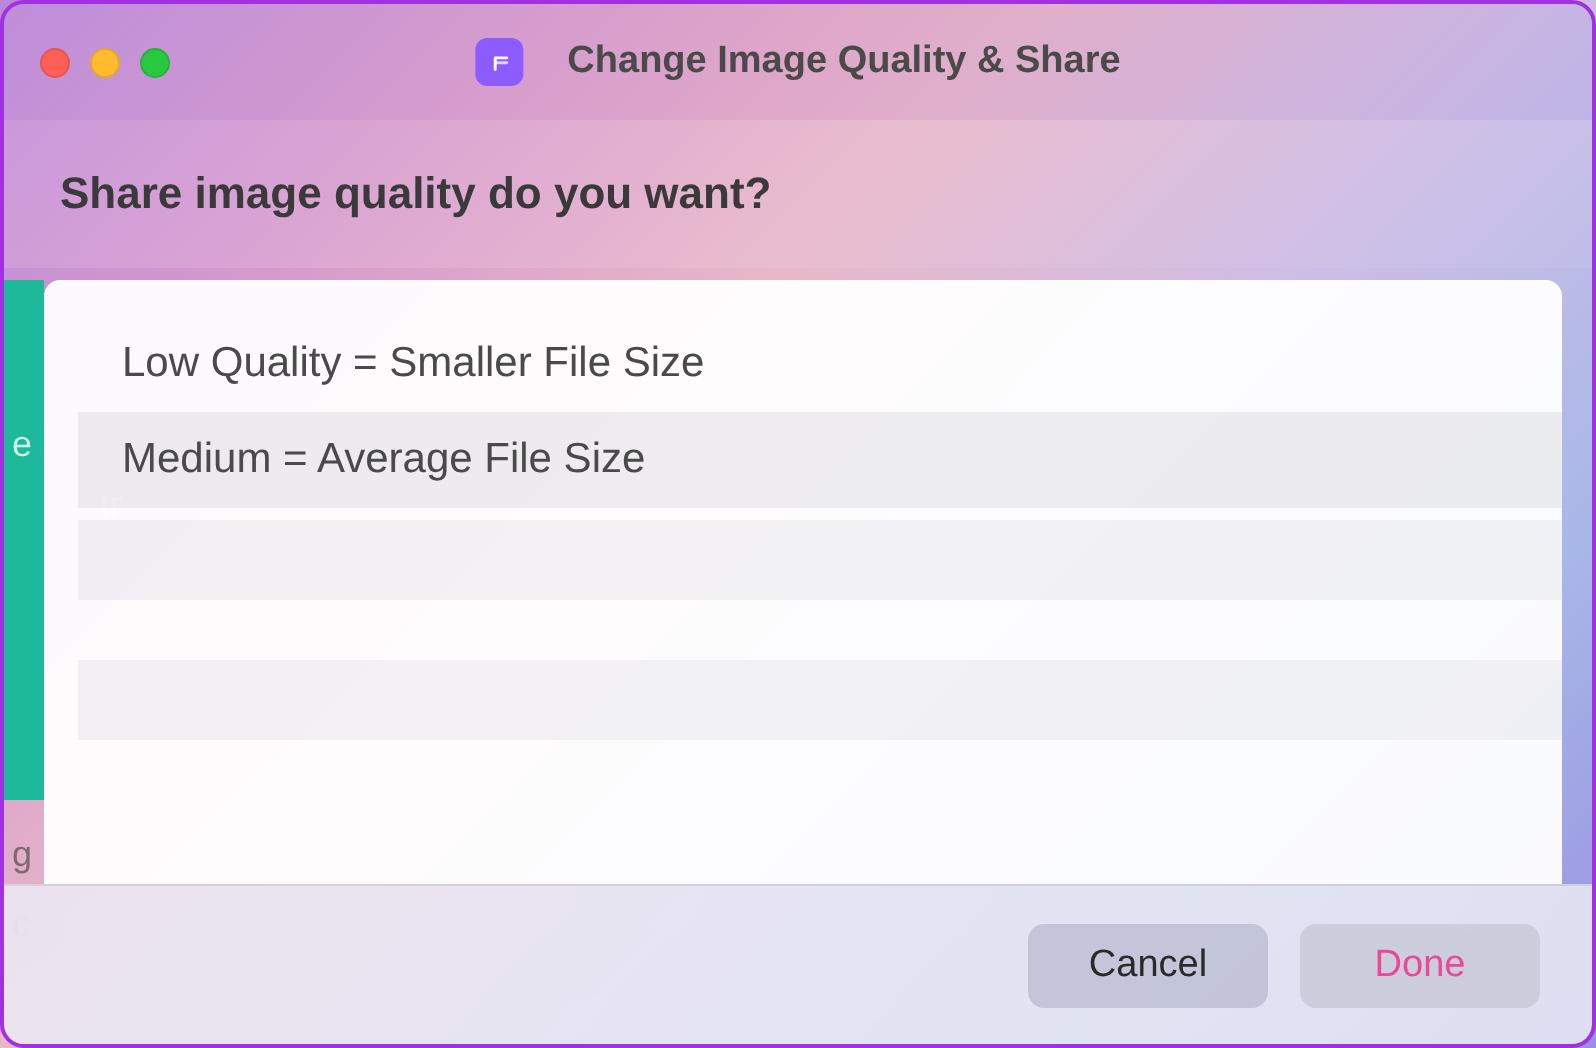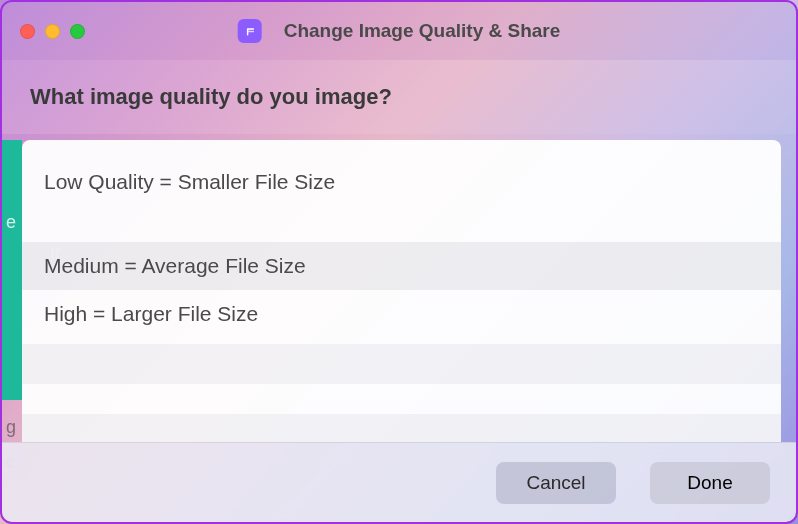--- a/index.html
+++ b/index.html
@@ -88,36 +88,36 @@
     }
     .content-panel {
       position: absolute;
       left: 20px;
       right: 15px;
       top: 138px;
       bottom: 80px;
       background: rgba(255,255,255,0.95);
       border-radius: 8px 8px 0 0;
       overflow: hidden;
+      padding-left: 17px;
     }
     .options-list {
       padding-top: 18px;
     }
     .option-row {
       height: 48px;
       display: flex;
       align-items: center;
       padding: 0 22px;
       font-size: 21px;
       color: #4a4a4a;
       cursor: pointer;
     }
     .option-row.selected {
       background: rgba(120,120,140,0.12);
-      margin-top: 36px;
     }
     .empty-row {
       height: 40px;
       background: rgba(120,120,140,0.08);
       margin-top: 6px;
     }
     .empty-spacer {
       height: 24px;
     }
     .bottom-bar {
@@ -125,21 +125,21 @@
       left: 0;
       right: 0;
       bottom: 0;
       height: 80px;
       background: rgba(235,235,245,0.85);
       backdrop-filter: blur(10px);
       display: flex;
       align-items: center;
       justify-content: flex-end;
       padding: 0 26px;
-      gap: 34px;
+      gap: 16px;
       border-top: 0.5px solid rgba(0,0,0,0.08);
     }
     .btn {
       height: 42px;
       padding: 0 28px;
       border-radius: 8px;
       font-size: 19px;
       font-weight: 500;
       border: none;
       cursor: pointer;
@@ -147,21 +147,21 @@
       align-items: center;
       justify-content: center;
       min-width: 120px;
     }
     .btn-cancel {
       background: rgba(140,140,170,0.35);
       color: #2a2a2a;
     }
     .btn-done {
       background: rgba(180,180,195,0.45);
-      color: #000000;
+      color: #ec4899;
     }
   </style>
 </head>
 <body>
 
 <div class="bg-left-strip"></div>
 <div class="bg-left-text" style="top:210px;">e</div>
 <div class="bg-left-text" style="top:240px;margin-left:44px;">ır</div>
 <div class="bg-left-text" style="top:415px;color:rgba(60,60,60,0.6);">g</div>
 <div class="bg-left-text" style="top:450px;color:rgba(60,60,60,0.6);">c</div>
@@ -177,34 +177,31 @@
       <svg viewBox="0 0 24 24" fill="none">
         <path d="M14 5l-7 7 7 7" stroke="white" stroke-width="2.5" stroke-linecap="round" stroke-linejoin="round" transform="rotate(45 12 12)"></path>
         <path d="M17 8l-7 7" stroke="white" stroke-width="2.5" stroke-linecap="round" transform="rotate(45 12 12)" opacity="0.7"></path>
       </svg>
     </div>
     <div class="title-text">Change Image Quality &amp; Share</div>
   </div>
 </div>
 
 <div class="prompt-area">
-  <div class="prompt-text">What image quality do you image?</div>
+  <div class="prompt-text">Share image quality do you want?</div>
 </div>
 
 <div class="content-panel">
   <div class="options-list">
     <div class="option-row">
       <span>Low Quality = Smaller File Size</span>
     </div>
     <div class="option-row selected">
       <span>Medium = Average File Size</span>
     </div>
-    <div class="option-row">
-      <span>High = Larger File Size</span>
-    </div>
     <div class="empty-row"></div>
     <div class="empty-spacer"></div>
     <div class="empty-row"></div>
   </div>
 </div>
 
 <div class="bottom-bar">
   <button class="btn btn-cancel">Cancel</button>
   <button class="btn btn-done">Done</button>
 </div>

